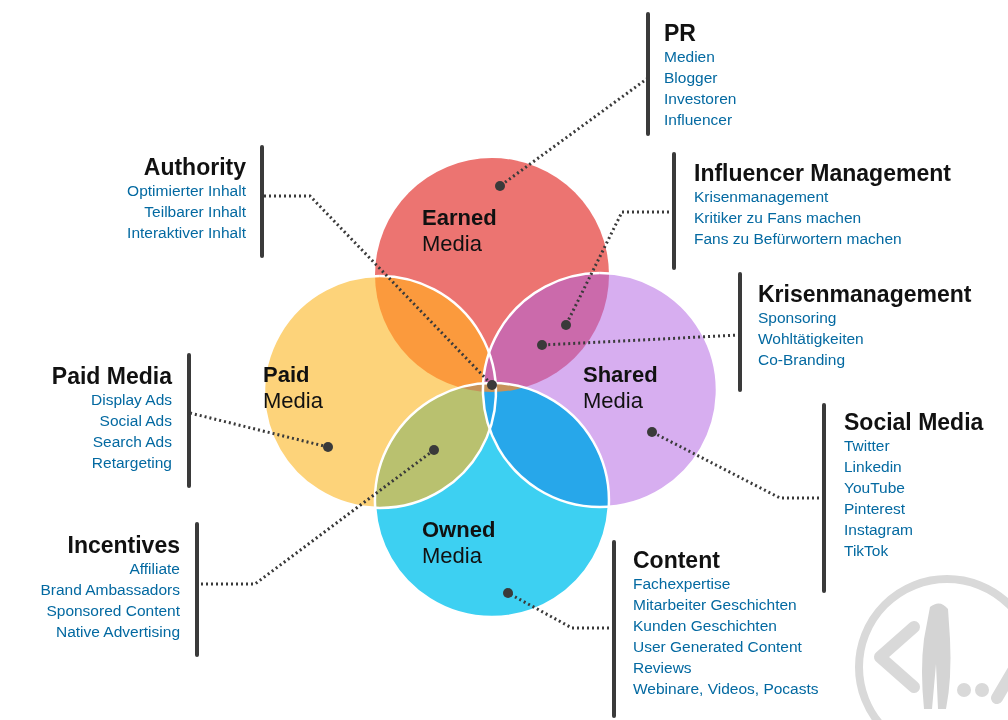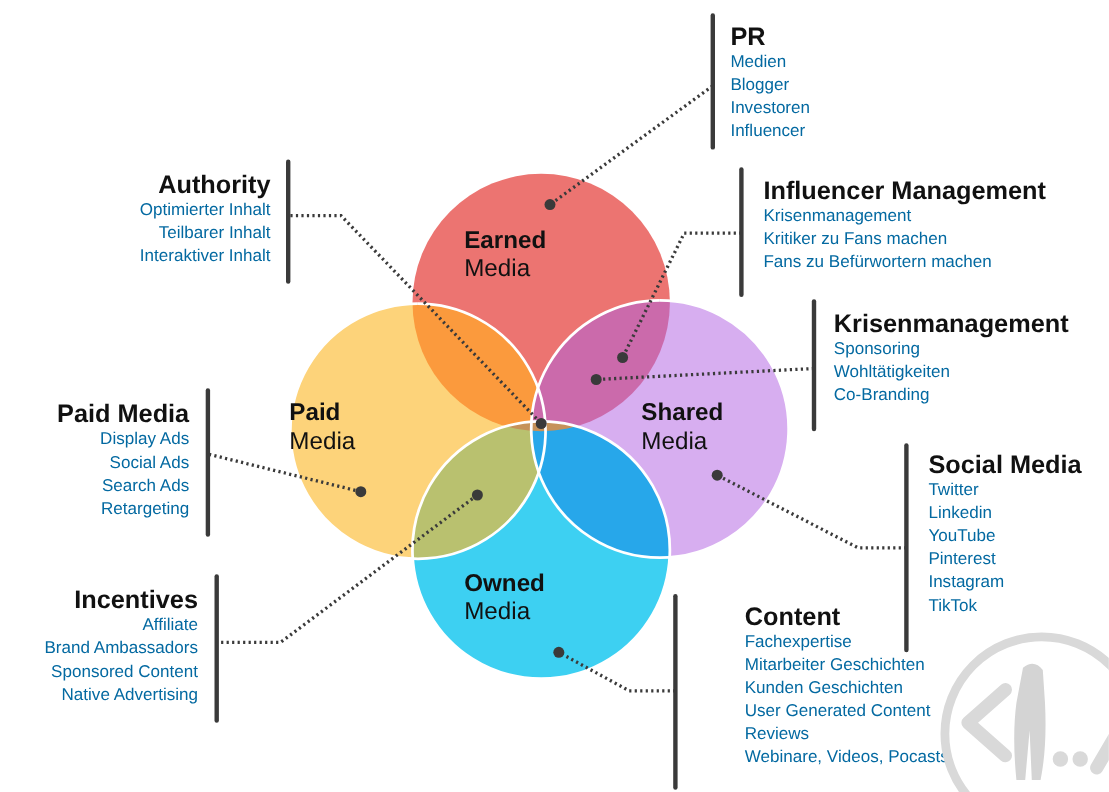--- a/index.html
+++ b/index.html
@@ -165,21 +165,21 @@
 </div>
 <div class="block right-align" style="right:828px; top:532px;">
   <div class="title">Incentives</div>
   <div>
       <div class="item">Affiliate</div>
       <div class="item">Brand Ambassadors</div>
       <div class="item">Sponsored Content</div>
       <div class="item">Native Advertising</div>
     </div>
 </div>
-<div class="block" style="left:633px; top:547px;margin-left:44px;">
+<div class="block" style="left:633px; top:547px;">
   <div class="title">Content</div>
   <div>
       <div class="item">Fachexpertise</div>
       <div class="item">Mitarbeiter Geschichten</div>
       <div class="item">Kunden Geschichten</div>
       <div class="item">User Generated Content</div>
       <div class="item">Reviews</div>
       <div class="item">Webinare, Videos, Pocasts</div>
     </div>
 </div>

